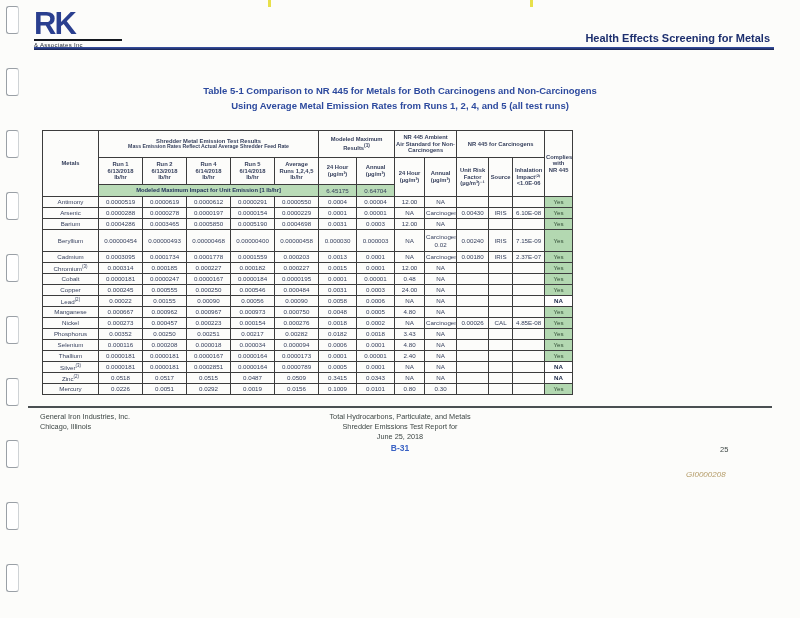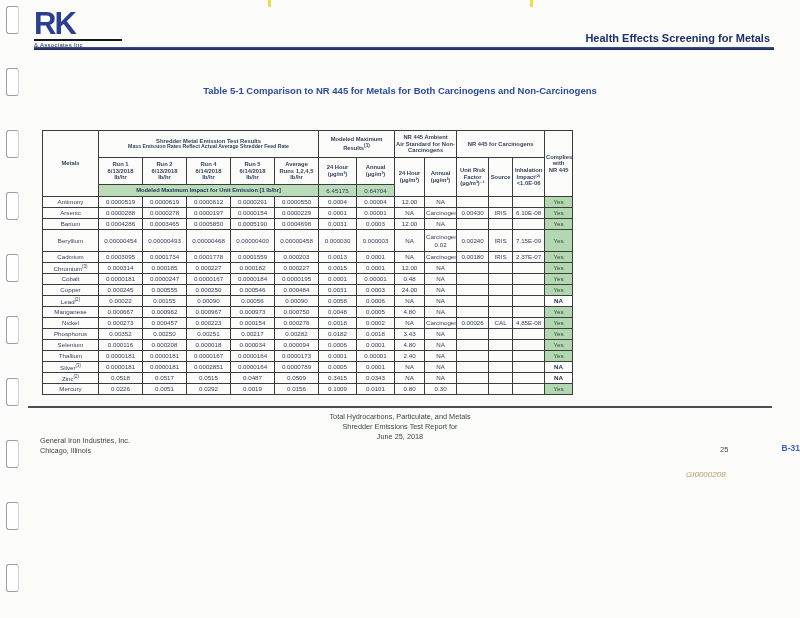--- a/index.html
+++ b/index.html
@@ -58,24 +58,24 @@
   .green{background:#b9dbb7;}
   .impact-label{font-weight:bold;color:#23335c;font-size:5.9px;}
   td.metal{text-align:left;padding-left:2px;}
   td.metal sup{font-size:4.5px;}
   tr.tall td{height:21px;}
   td.yes{background:#b3d8b1;color:#2f4a33;}
   td.na{background:#ffffff;font-weight:bold;color:#23304f;}
   
   .footer-rule{position:absolute;left:28px;width:744px;top:406px;height:2px;background:#4a4f52;}
   .footer{font-size:7.3px;color:#3e4745;line-height:1.4;}
-  .footer-left{position:absolute;left:40px;top:412px;text-align:left;margin-top:24px;}
+  .footer-left{position:absolute;left:40px;top:412px;text-align:left;}
   .footer-center{position:absolute;left:0;width:100%;top:412px;text-align:center;}
   .footer-page{position:absolute;left:720px;top:411px;font-size:7.5px;color:#3e4745;margin-top:34px;}
-  .section-label{position:absolute;left:0;width:100%;top:443px;text-align:right;
+  .section-label{position:absolute;left:0;width:100%;top:443px;text-align:center;
     font-size:8.5px;font-weight:bold;color:#3a62c4;}
   .stamp{position:absolute;left:686px;top:470px;font-size:8px;color:#b49b67;font-style:italic;}
 </style>
 </head>
 <body>
 
 <div class="scan-mark" style="left:268px;"></div>
 <div class="scan-mark" style="left:530px;"></div>
 
 <div id="binder-holes">
@@ -93,20 +93,21 @@
 
 <div class="logo">
   <div class="logo-rk">RK</div>
   <div class="logo-sub">&amp; Associates Inc</div>
 </div>
 <div class="banner">Health Effects Screening for Metals</div>
 <div class="header-rule"></div>
 
 <div class="title-block">
   <div>Table 5-1  Comparison to NR 445 for Metals for Both Carcinogens and Non-Carcinogens</div>
+  <div>Using Average Metal Emission Rates from Runs 1, 2, 4, and 5 (all test runs)</div>
 </div>
 
 <table class="metals">
   <colgroup>
     <col style="width:56px">
       <col style="width:44px">
       <col style="width:44px">
       <col style="width:44px">
     <col style="width:44px">
       <col style="width:44px">

